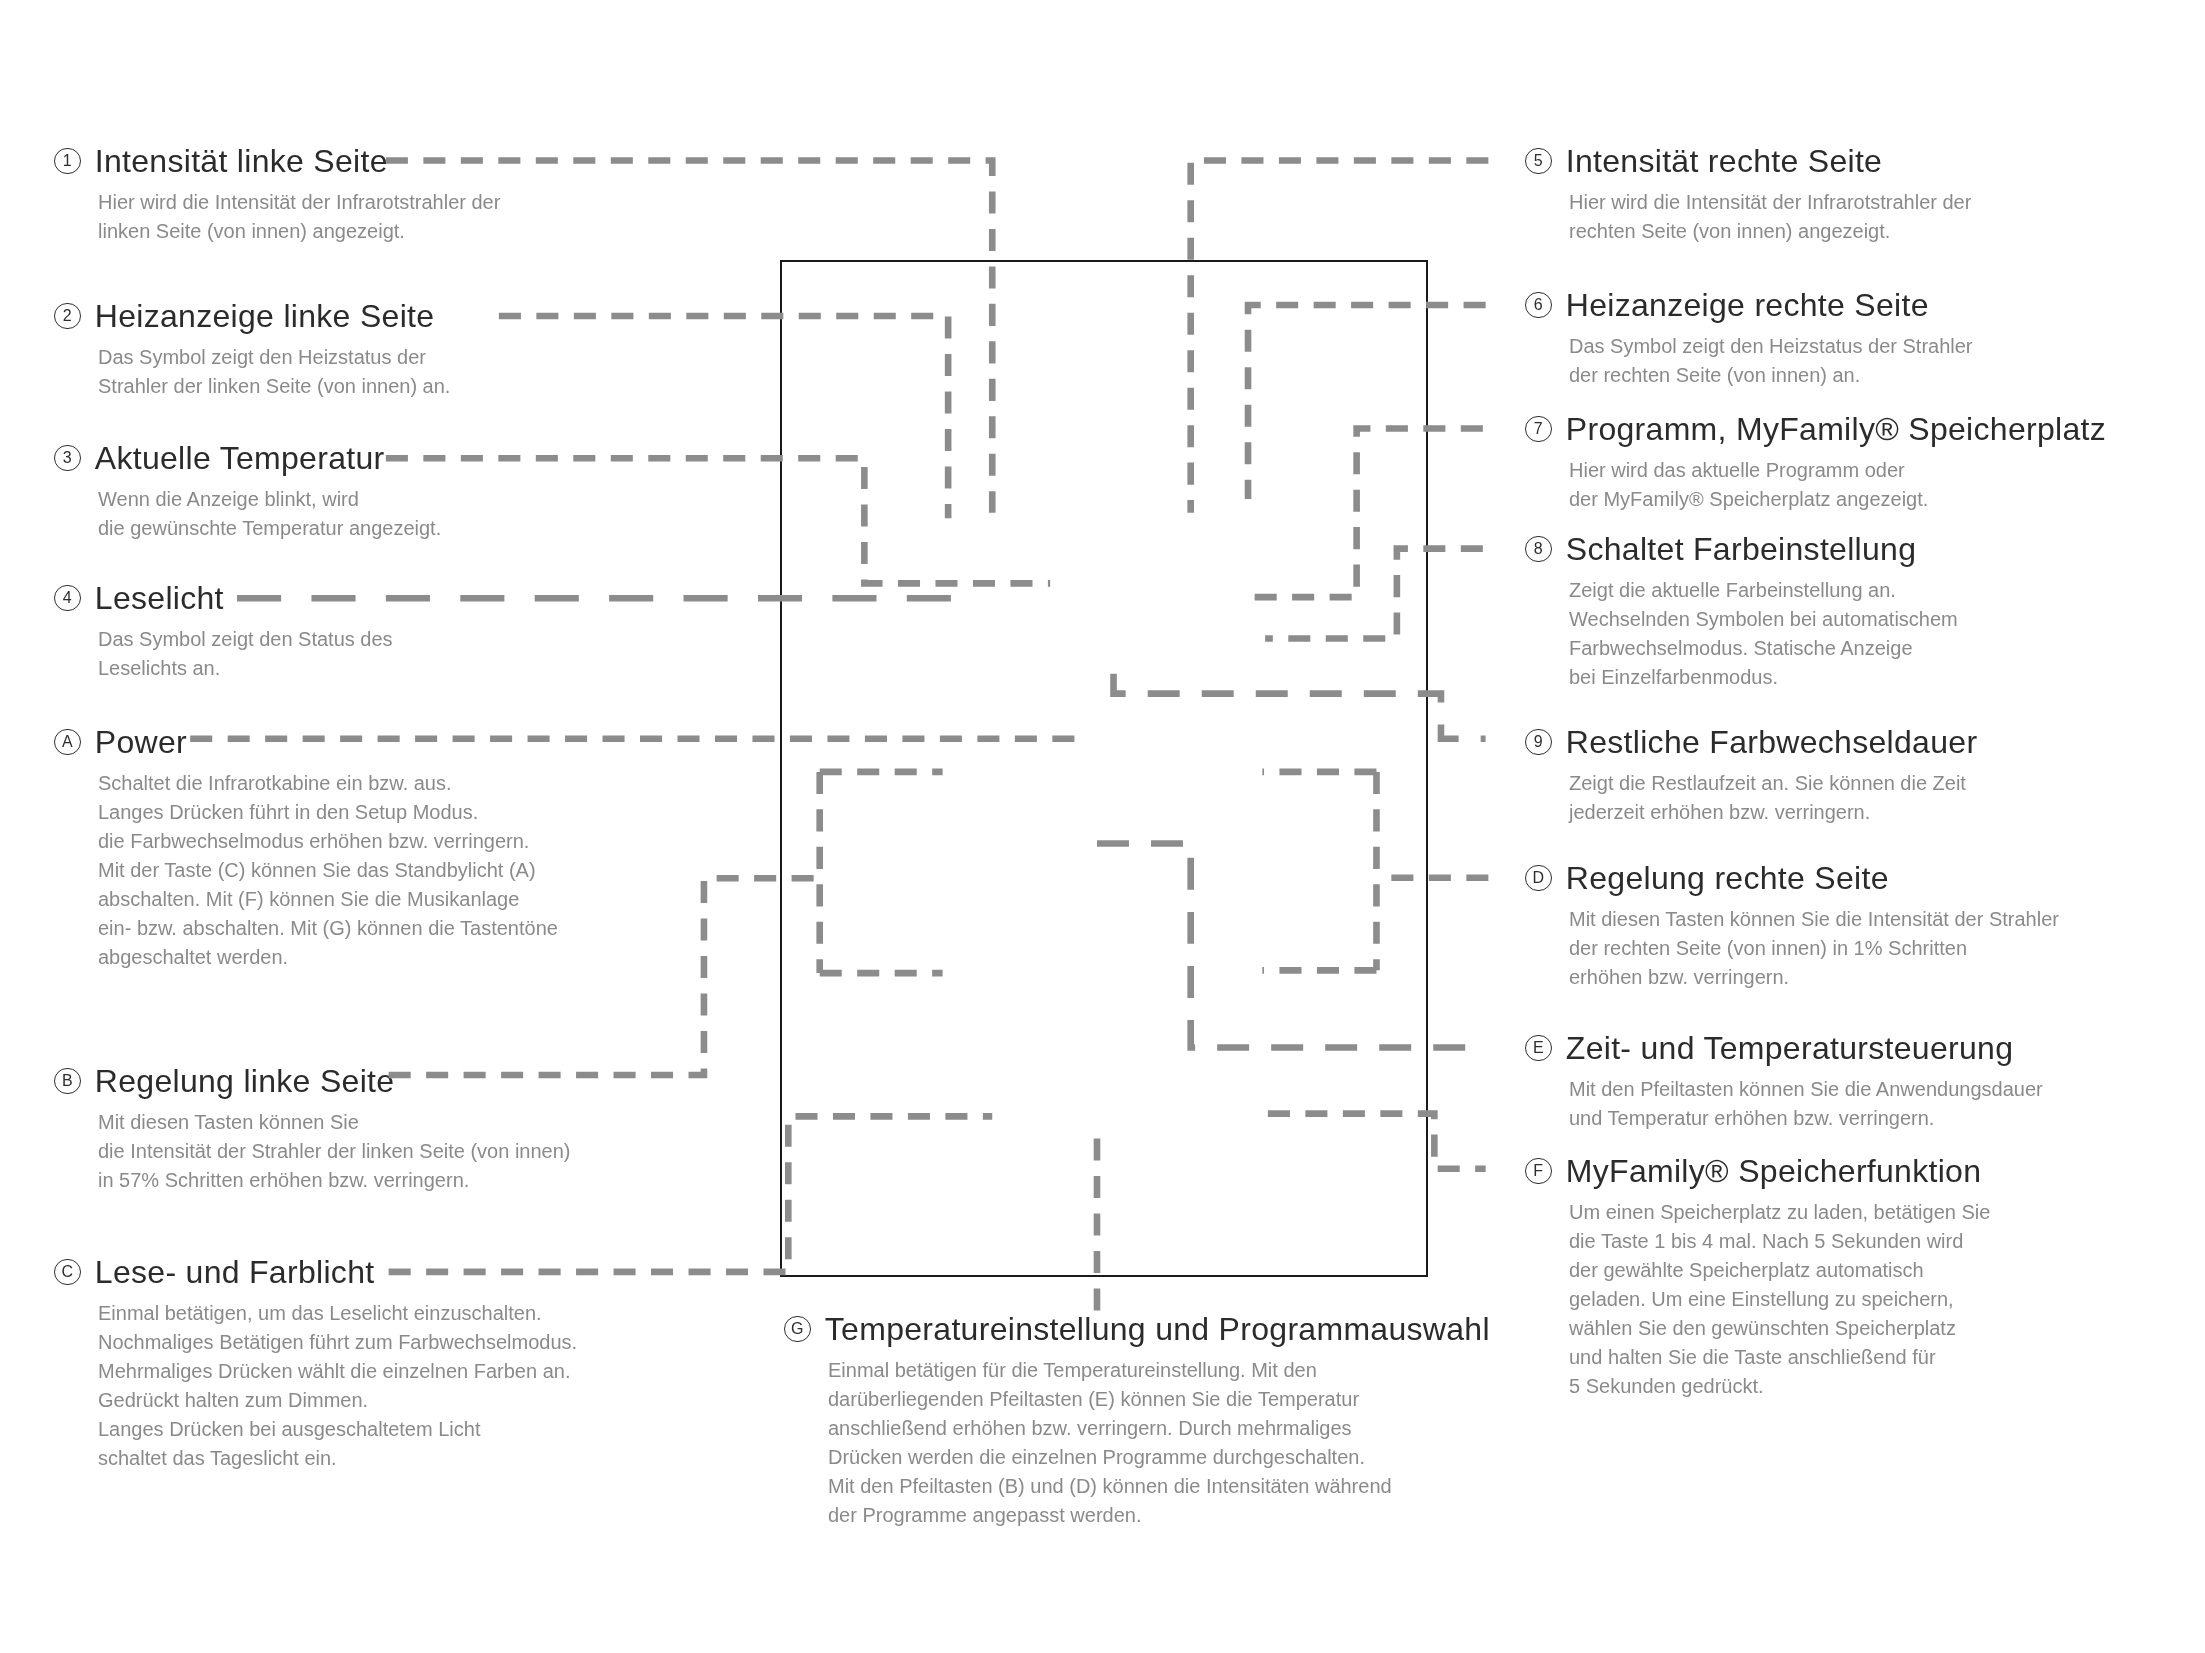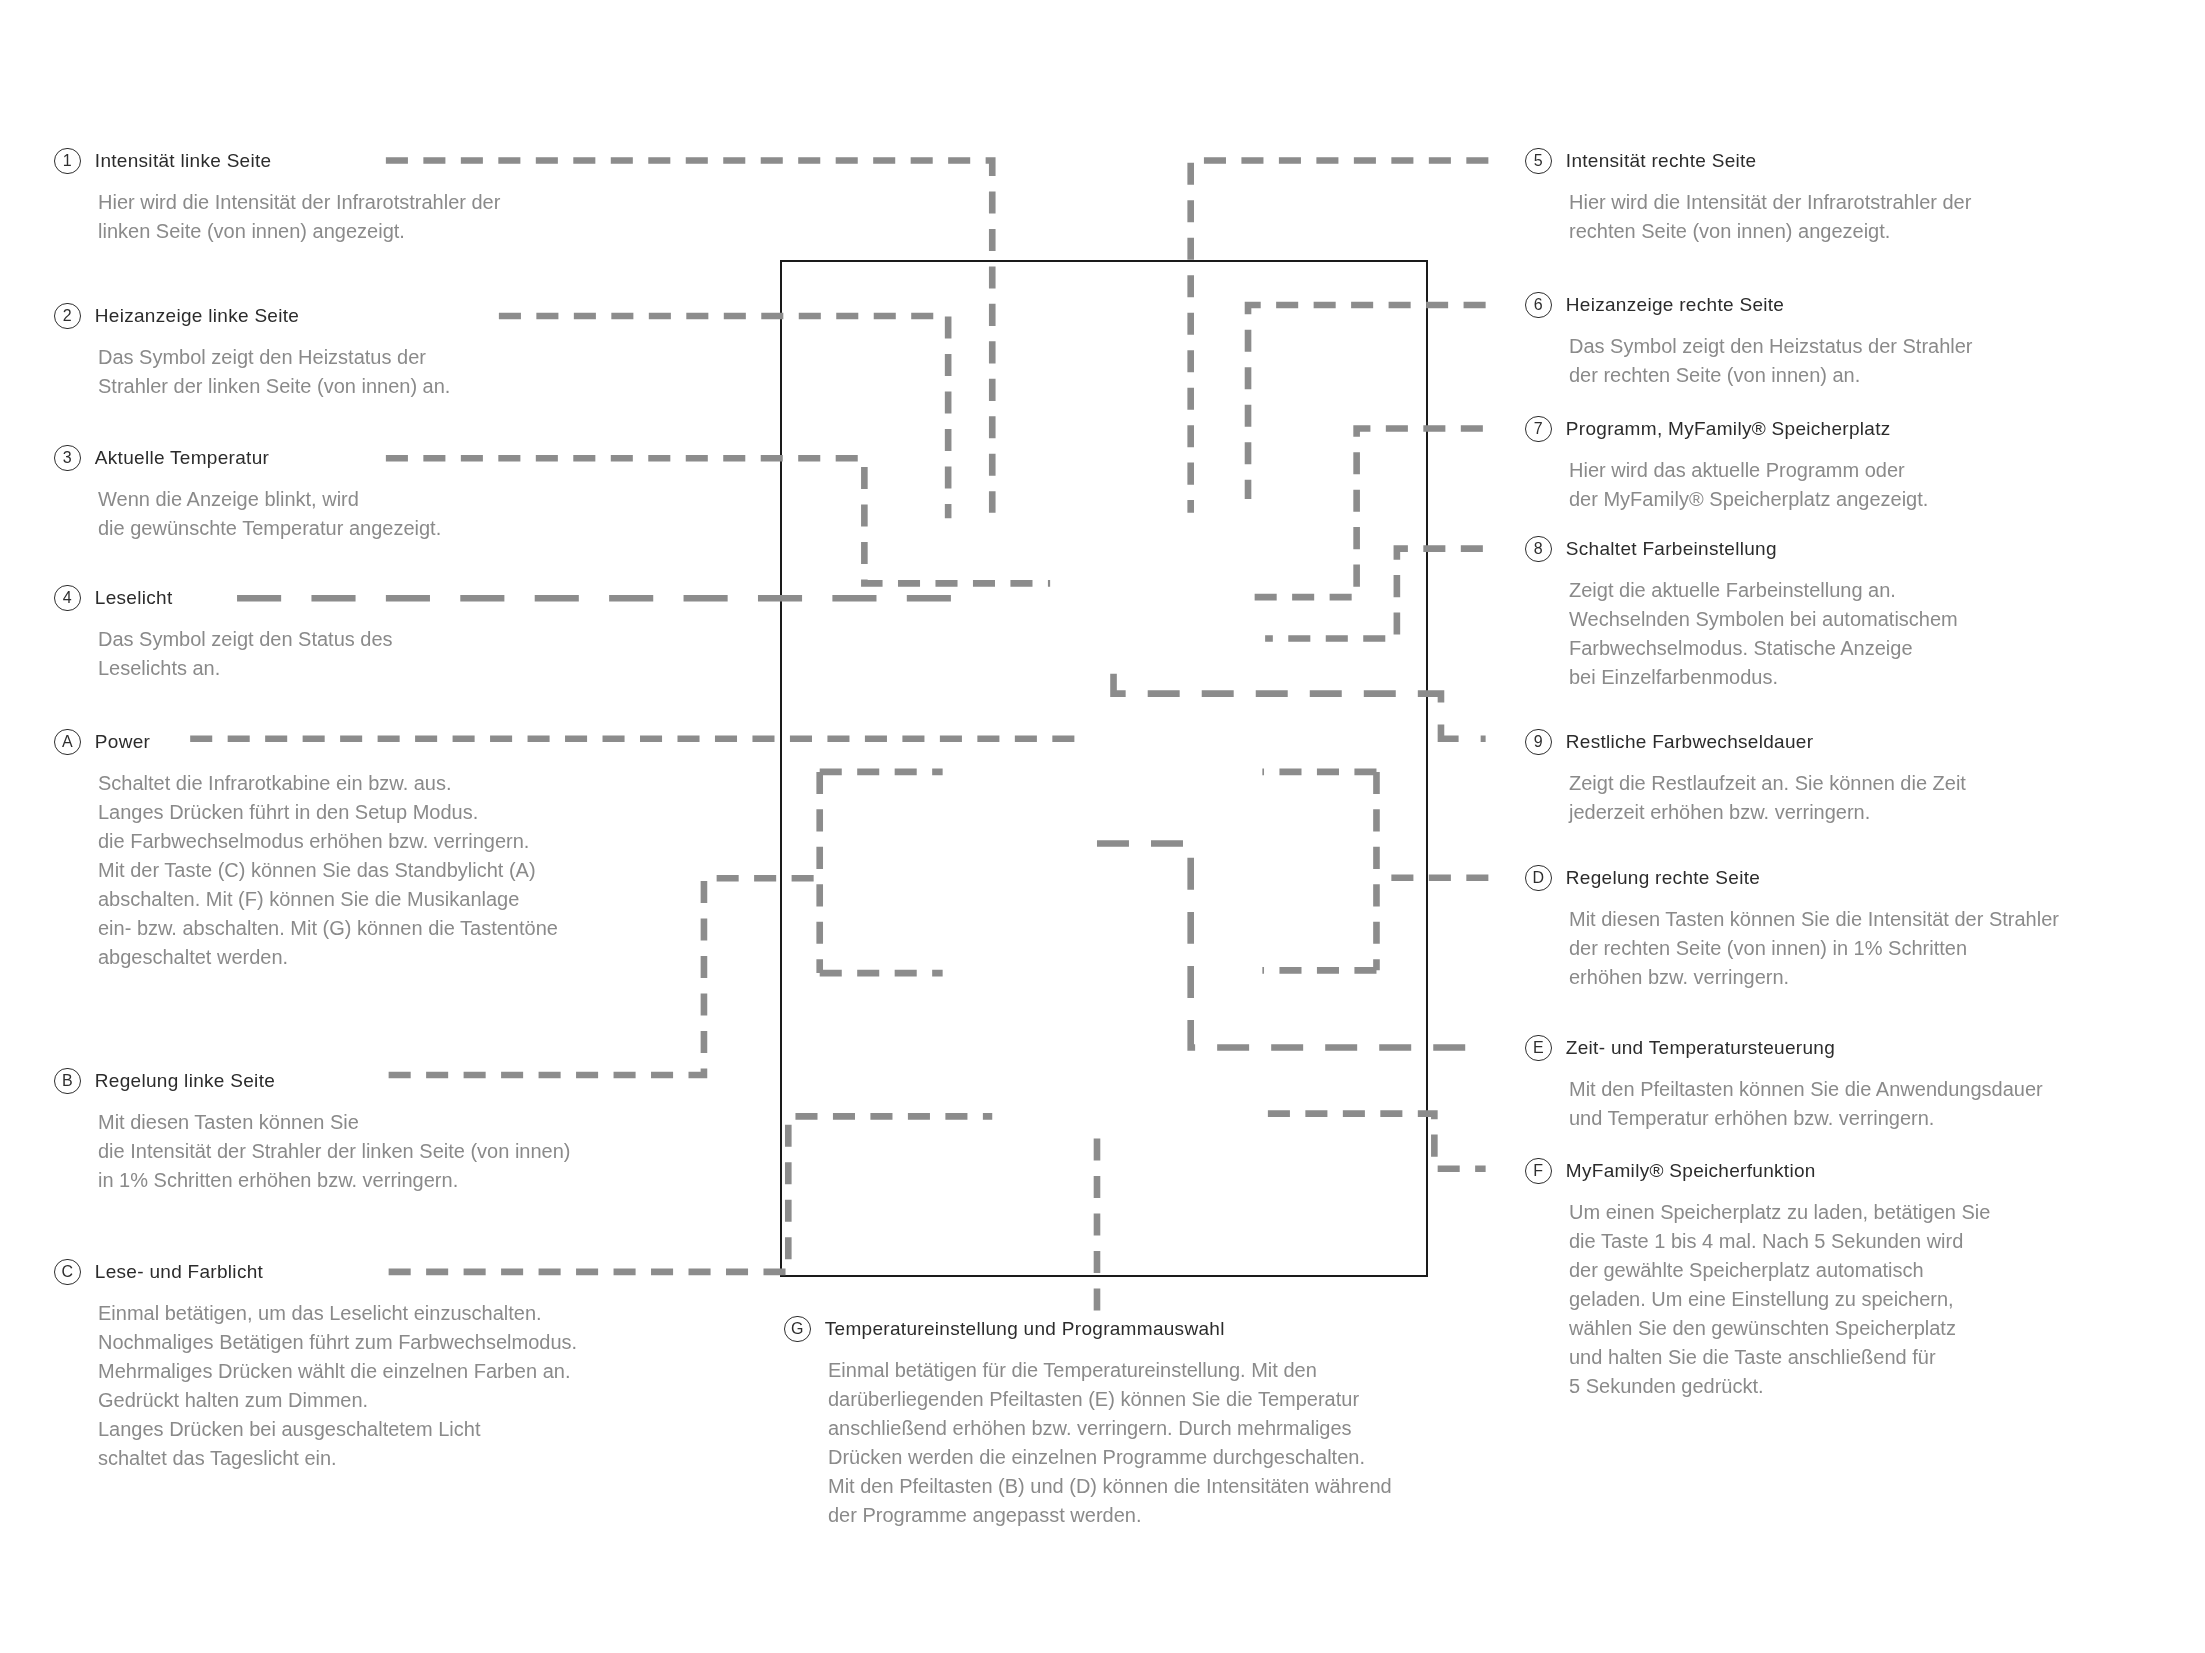--- a/index.html
+++ b/index.html
@@ -4,21 +4,21 @@
 <style>
   html,body{margin:0;padding:0;background:#fff;width:2205px;height:1654px;overflow:hidden;
     font-family:"Liberation Sans",sans-serif;}
   #canvas{position:absolute;left:0;top:0;width:2205px;height:1654px;background:#fff;}
 
   
   .ann{position:absolute;}
   .ann-head{display:flex;align-items:center;gap:14.3px;height:40px;}
   .badge{box-sizing:border-box;width:26.5px;height:26.5px;border:1.7px solid #2e2e2e;border-radius:50%;
     display:flex;align-items:center;justify-content:center;font-size:16px;color:#2e2e2e;flex:none;}
-  .ann-title{font-size:19px;color:#2b2b2b;white-space:nowrap;letter-spacing:0.3px;text-align:right;}
+  .ann-title{font-size:32px;color:#2b2b2b;white-space:nowrap;letter-spacing:0.3px;text-align:right;}
   .ann-body{margin-top:6.6px;padding-left:44px;}
   .ann-line{font-size:20px;line-height:29px;color:#8a8a8a;white-space:nowrap;}
 
   
   .device{position:absolute;left:780px;top:260px;width:648px;height:1017px;
     border:2.8px solid #1a1a1a;background:#fff;box-sizing:border-box;}
   .abs{position:absolute;}
   .brand{position:absolute;left:1012px;top:396px;width:182px;text-align:center;
     font-family:"Liberation Serif",serif;font-size:36px;letter-spacing:5px;color:#131313;}
   .brand-sub{position:absolute;left:1012px;top:434px;width:182px;text-align:center;
@@ -313,21 +313,21 @@
       </div>
     </div>
     <div class="ann" style="left: 54px; top: 1061px;">
       <div class="ann-head">
         <span class="badge">B</span>
         <span class="ann-title">Regelung linke Seite</span>
       </div>
       <div class="ann-body">
         <div class="ann-line">Mit diesen Tasten können Sie</div>
         <div class="ann-line">die Intensität der Strahler der linken Seite (von innen)</div>
-        <div class="ann-line">in 1% Schritten erhöhen bzw. verringern.</div>
+        <div class="ann-line">in 57% Schritten erhöhen bzw. verringern.</div>
       </div>
     </div>
     <div class="ann" style="left: 54px; top: 1252px;">
       <div class="ann-head">
         <span class="badge">C</span>
         <span class="ann-title">Lese- und Farblicht</span>
       </div>
       <div class="ann-body">
         <div class="ann-line">Einmal betätigen, um das Leselicht einzuschalten.</div>
         <div class="ann-line">Nochmaliges Betätigen führt zum Farbwechselmodus.</div>

